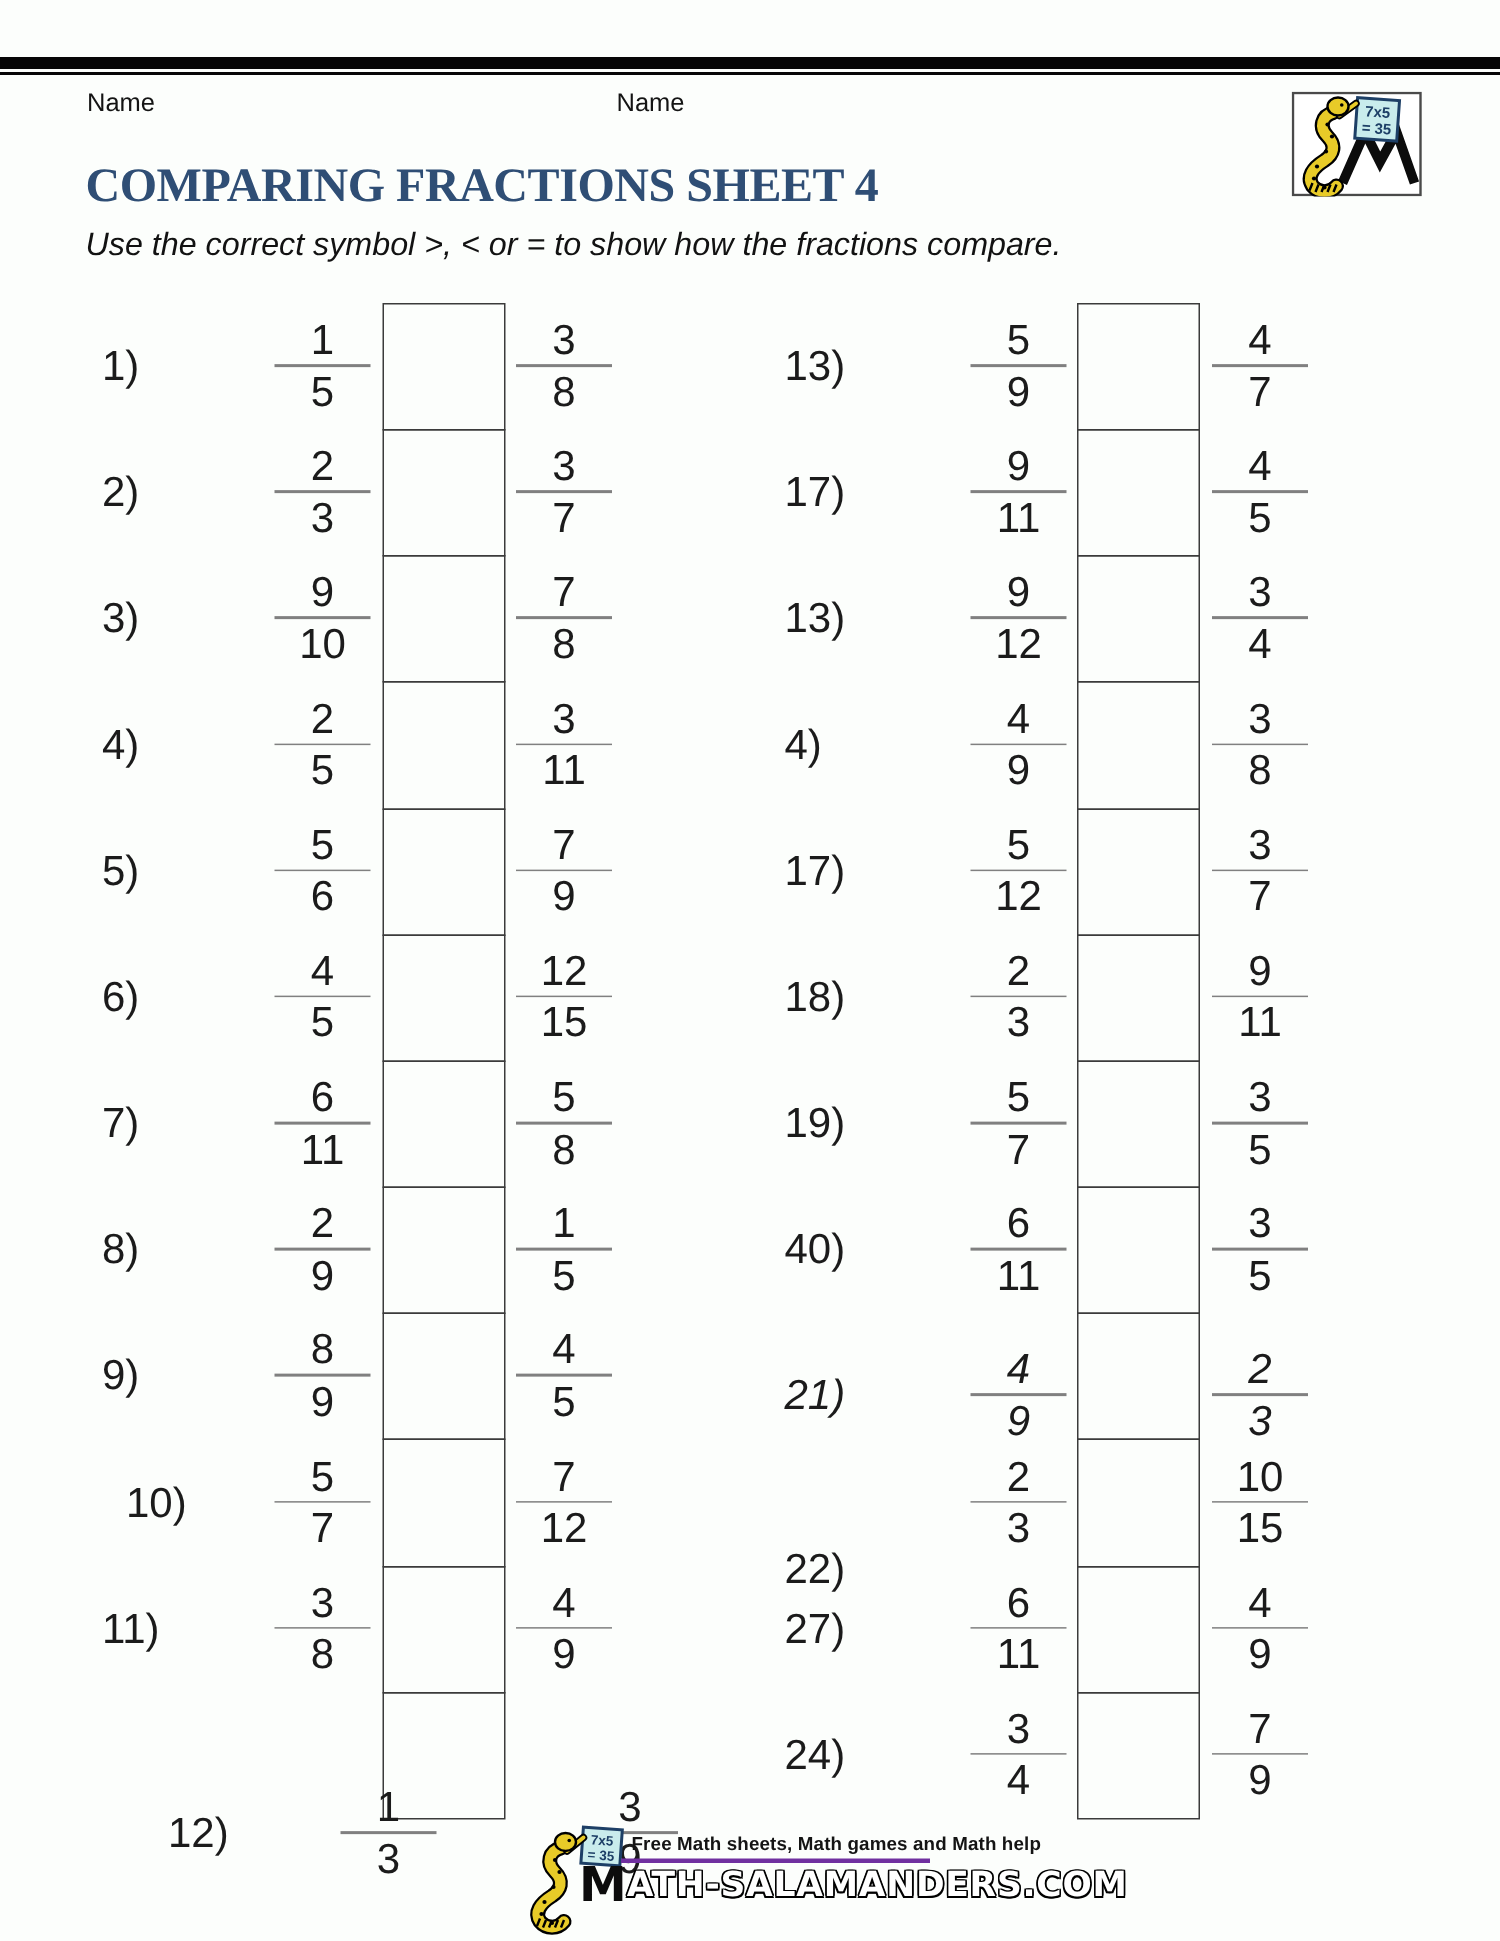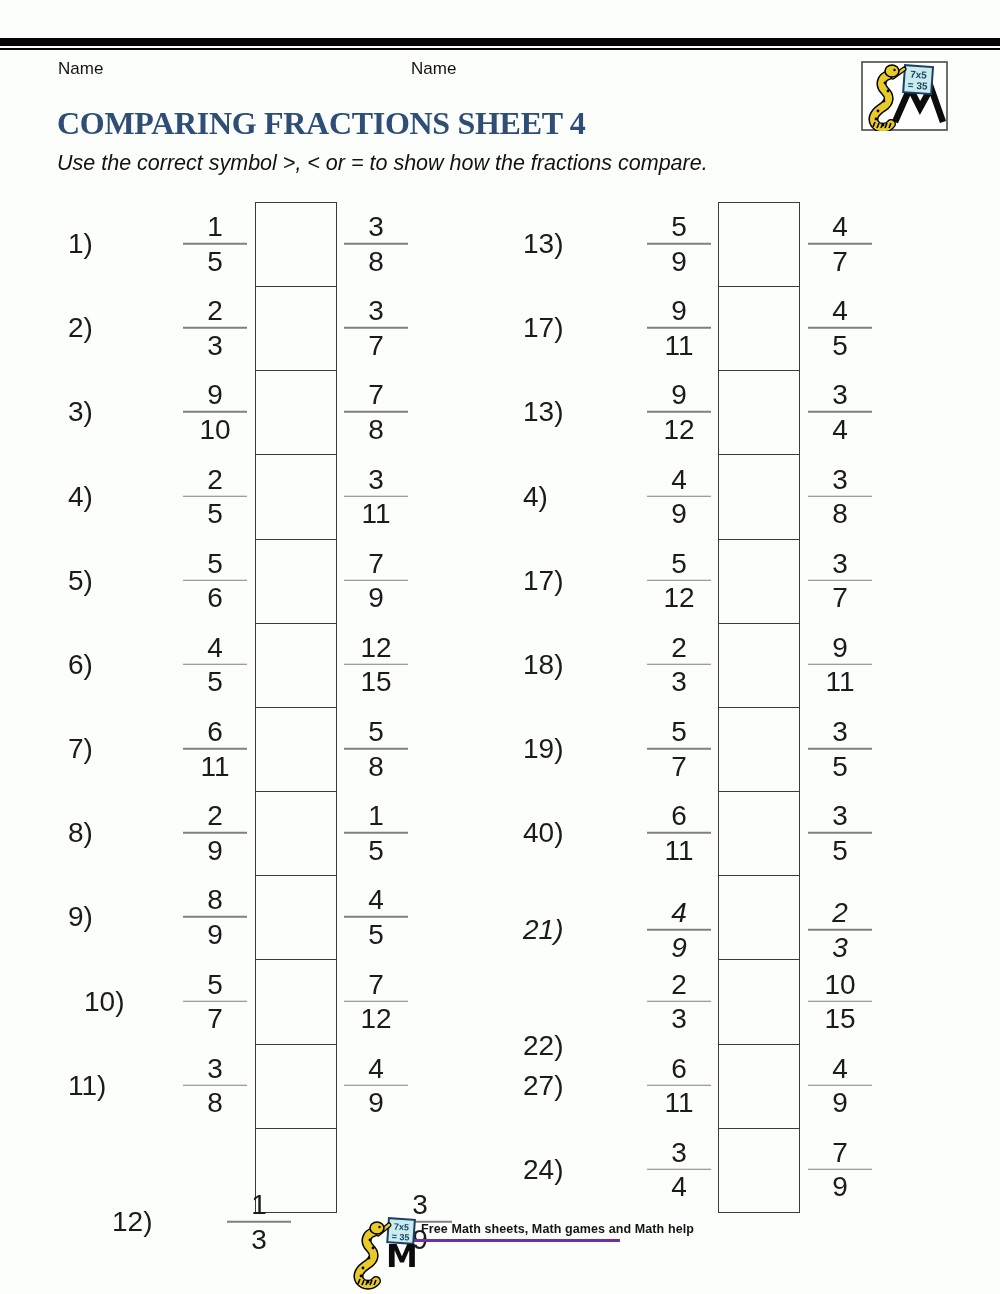--- a/index.html
+++ b/index.html
@@ -494,15 +494,16 @@
         <circle cx="19" cy="52" r="1.4" fill="#000"></circle>
       <circle cx="17" cy="60" r="1.4" fill="#000"></circle>
         <circle cx="24" cy="66" r="1.4" fill="#000"></circle>
       <path d="M14,68 l2,-5 M18,69 l2,-5 M22,69 l2,-5 M26,69 l2,-5 M30,69 l2,-5" stroke="#000" stroke-width="1.6"></path>
     </g>
   </svg>
   <div id="footer-tagline">Free Math sheets, Math games and Math help</div>
   <div id="footer-underline"></div>
   <div id="footer-site">
     <span class="site-m">M</span>
+      <span class="site-rest">ATH-SALAMANDERS.COM</span>
   </div>
 
 </div>
 
 </body></html>

